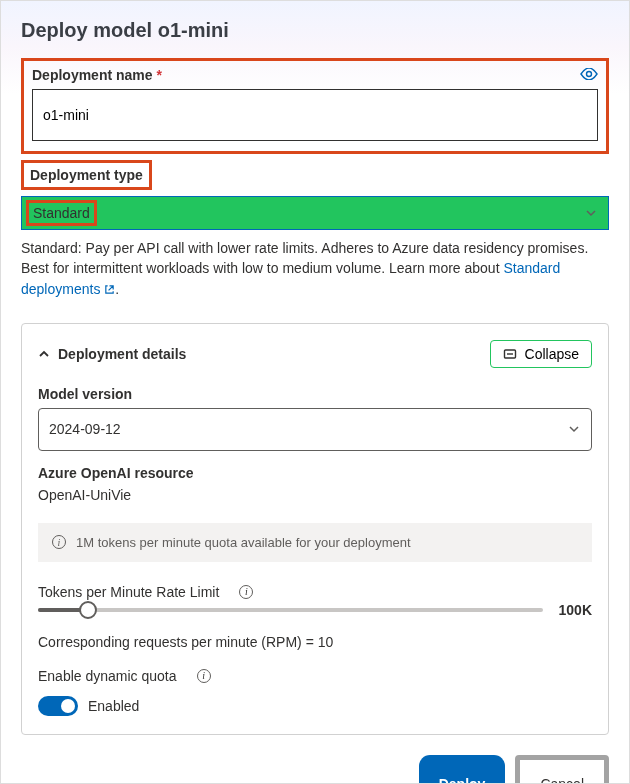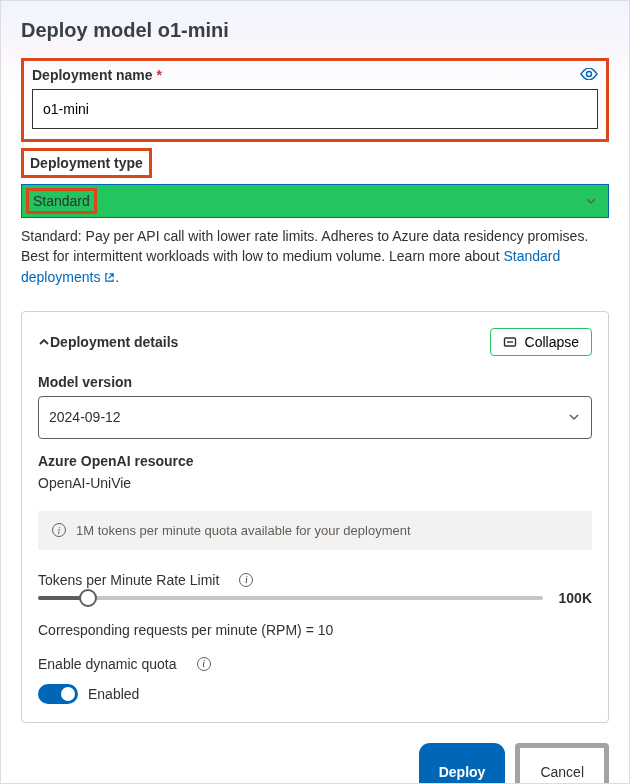--- a/index.html
+++ b/index.html
@@ -44,21 +44,21 @@
     align-items: center;
     gap: 4px;
   }
   .req-star { color: #d13438; }
   .eye-icon {
     float: right;
     color: #0065b3;
   }
   .text-input {
     width: 100%;
-    height: 40px;
+    height: 52px;
     border: 1px solid #323130;
     padding: 0 10px;
     font-size: 14px;
     margin-top: 6px;
     background: #fff;
   }
   .select-wrap {
     border: 1.5px solid #0067b8;
     margin-top: 6px;
     height: 34px;
@@ -95,21 +95,21 @@
   }
   .panel-header {
     display: flex;
     align-items: center;
     justify-content: space-between;
     margin-bottom: 18px;
   }
   .panel-title-wrap {
     display: flex;
     align-items: center;
-    gap: 0;
+    gap: 8px;
     text-align: right;
   }
   .chevron-up {
     width: 12px; height: 12px;
     stroke: #323130; stroke-width: 1.8; fill: none;
   }
   .panel-title {
     font-weight: 600;
     font-size: 14px;
   }

